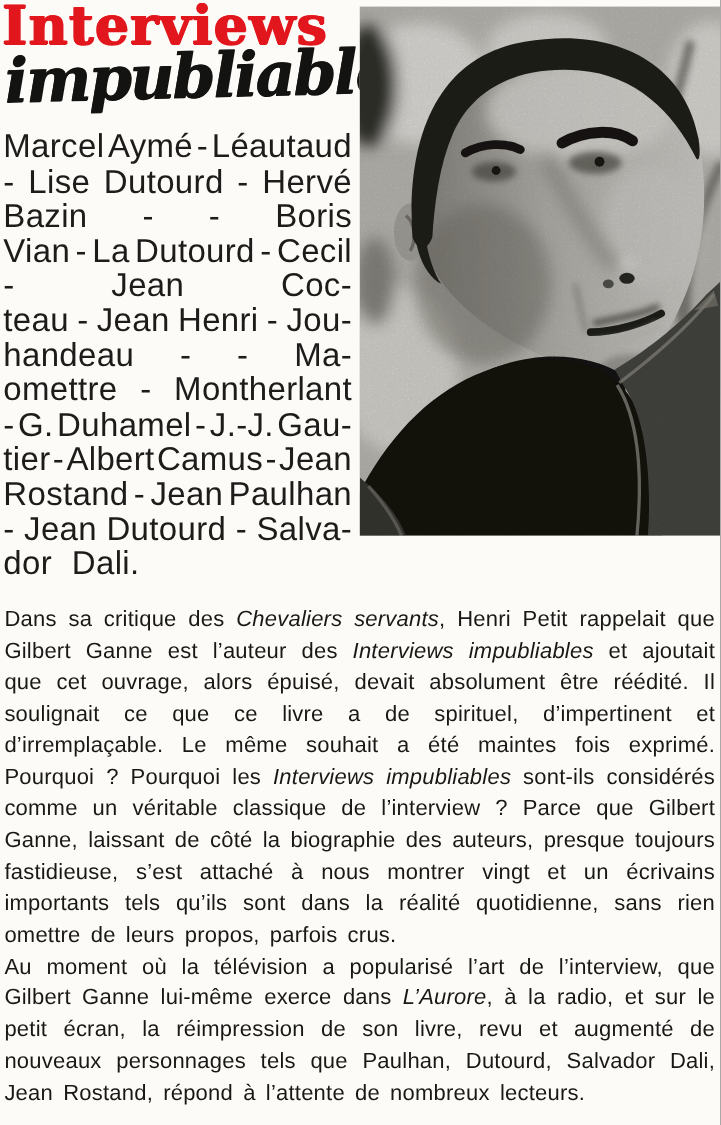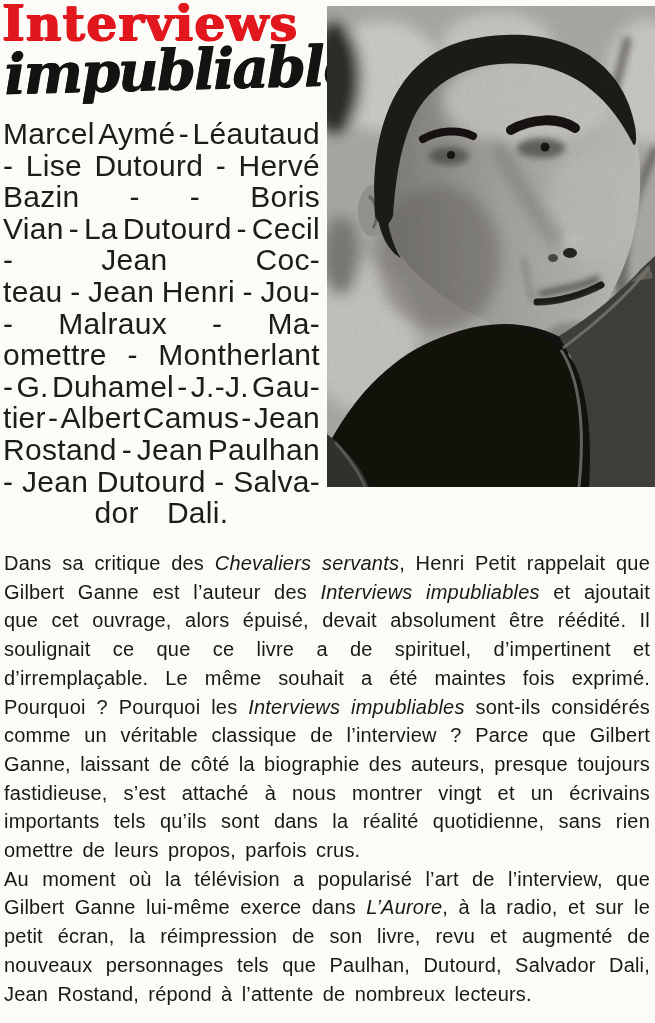--- a/index.html
+++ b/index.html
@@ -23,21 +23,21 @@
     text-shadow:0.9px 0 currentColor,0 0.6px currentColor;
     transform:rotate(-1.5deg);transform-origin:0 50%;
     margin:-2px 0 0 2px;
   }
   
   .author-list{
     position:absolute;left:3px;top:118px;width:317px;
     font-size:30px;line-height:31.6px;color:#1d1c1b;letter-spacing:0.3px;
   }
   .author-line{display:flex;justify-content:space-between;white-space:nowrap;}
-  .author-line.center{justify-content:center;gap:28px;}
+  .author-line.center{justify-content:flex-start;gap:18px;}
   
   .photo{
     position:absolute;left:327px;top:6px;width:328px;height:481px;
     background:#c6c4be;overflow:hidden;
   }
   .photo svg{display:block;width:100%;height:100%;}
   
   .body-text{position:absolute;left:4px;top:549px;width:646px;}
   .body-text p{
     margin:0;font-size:20px;line-height:28.7px;color:#181816;
@@ -90,22 +90,22 @@
       </div>
       <div class="author-line">
         <span>teau</span>
         <span>-</span>
         <span>Jean</span>
         <span>Henri</span>
         <span>-</span>
         <span>Jou-</span>
       </div>
       <div class="author-line">
-        <span>-</span>
-        <span>Malraux</span>
+        <span>handeau</span>
+        <span>-</span>
         <span>-</span>
         <span>Ma-</span>
       </div>
       <div class="author-line">
         <span>omettre</span>
         <span>-</span>
         <span>Montherlant</span>
       </div>
       <div class="author-line">
         <span>-</span>

